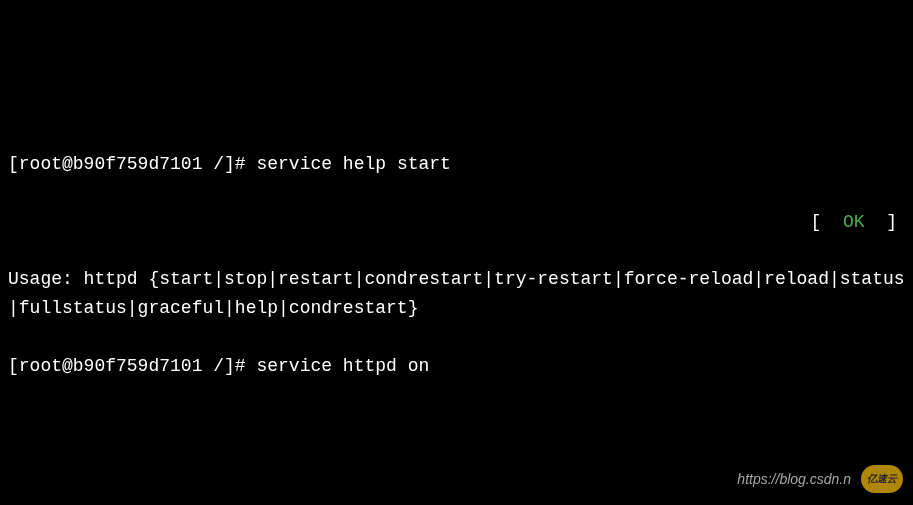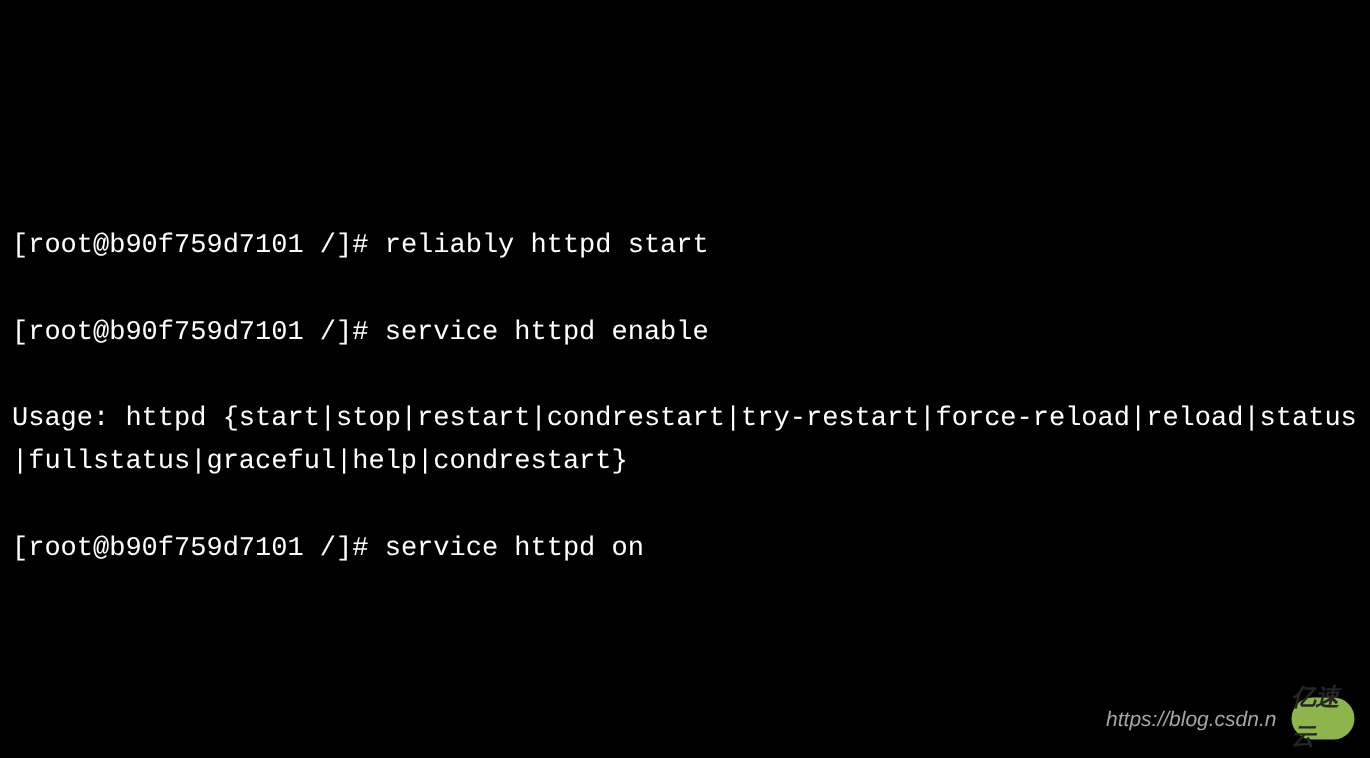--- a/index.html
+++ b/index.html
@@ -31,39 +31,39 @@
       font-family: Arial, sans-serif;
       opacity: 0.75;
       display: flex;
       align-items: center;
       gap: 10px;
       font-style: italic;
     }
     .cloud-icon {
       width: 42px;
       height: 28px;
-      background: #bef264;
+      background: #eab308;
       border-radius: 14px;
       position: relative;
       display: flex;
       align-items: center;
       justify-content: center;
       color: #333;
-      font-size: 16px;
+      font-size: 10px;
       font-weight: bold;
     }
   </style>
 </head>
 <body>
 
 
 
 <div>
-<span class="line"><span>[root@b90f759d7101 /]#</span> <span>reliably httpd start</span></span>
-<span class="line"><span>[root@b90f759d7101 /]#</span> <span>service httpd enable</span></span>
+<span class="line"><span>[root@b90f759d7101 /]#</span> <span>service help start</span></span>
+<span class="status-line"><span class="status-spacer"></span><span class="ok-wrap"><span>[  </span><span class="green">OK</span><span>  ]</span></span></span>
 <span class="line">Usage: httpd {start|stop|restart|condrestart|try-restart|force-reload|reload|status|fullstatus|graceful|help|condrestart}</span>
 <span class="line"><span>[root@b90f759d7101 /]#</span> <span>service httpd on</span></span>
 
 
 
 
 
 
 
 </div>

